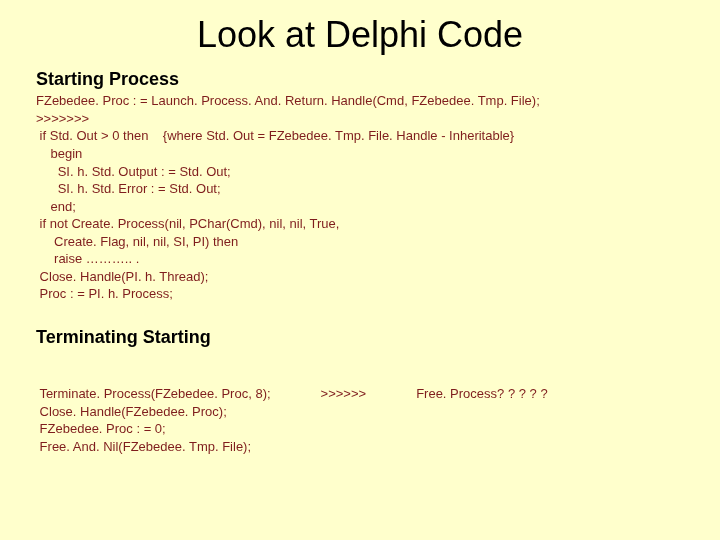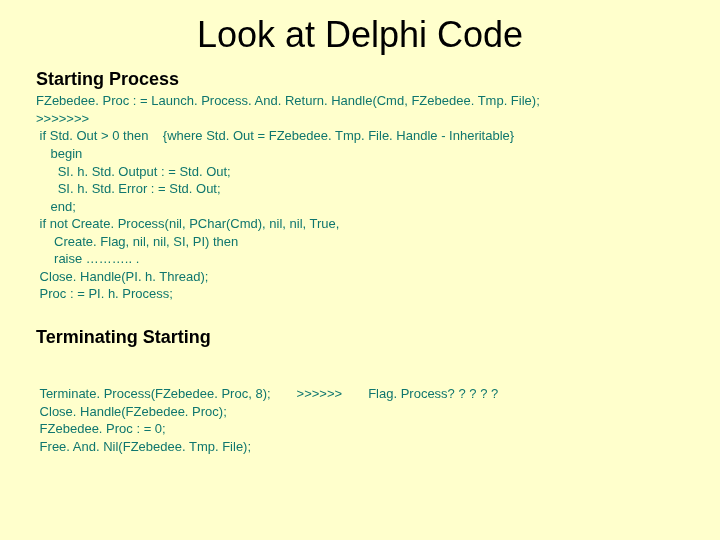--- a/index.html
+++ b/index.html
@@ -29,28 +29,28 @@
   }
   .section-heading {
     font-size: 18px;
     font-weight: bold;
     color: #000;
     margin: 8px 0 2px 6px;
   }
   .code-block {
     font-family: Arial, Helvetica, sans-serif;
     font-size: 13px;
-    color: #0f766e;
+    color: #7f1d1d;
     white-space: pre;
     line-height: 1.35;
     margin: 0 0 24px 6px;
   }
   .term-row {
     display: flex;
-    gap: 26px;
+    gap: 50px;
   }
   .term-col1 { white-space: pre; }
   .term-col2 { white-space: pre; }
   .term-col3 { white-space: pre; }
 </style>
 </head>
 <body>
 
 <div class="slide">
 
@@ -73,17 +73,17 @@
  Proc : = PI. h. Process;</div>
 
   <div class="section-heading">Terminating Starting</div>
   <div class="code-block">
     <div class="term-row">
       <div class="term-col1"> Terminate. Process(FZebedee. Proc, 8);
  Close. Handle(FZebedee. Proc);
  FZebedee. Proc : = 0;
  Free. And. Nil(FZebedee. Tmp. File);</div>
       <div class="term-col2">&gt;&gt;&gt;&gt;&gt;&gt;</div>
-      <div class="term-col3">Flag. Process? ? ? ? ?</div>
+      <div class="term-col3">Free. Process? ? ? ? ?</div>
     </div>
   </div>
 
 </div>
 
 </body></html>

